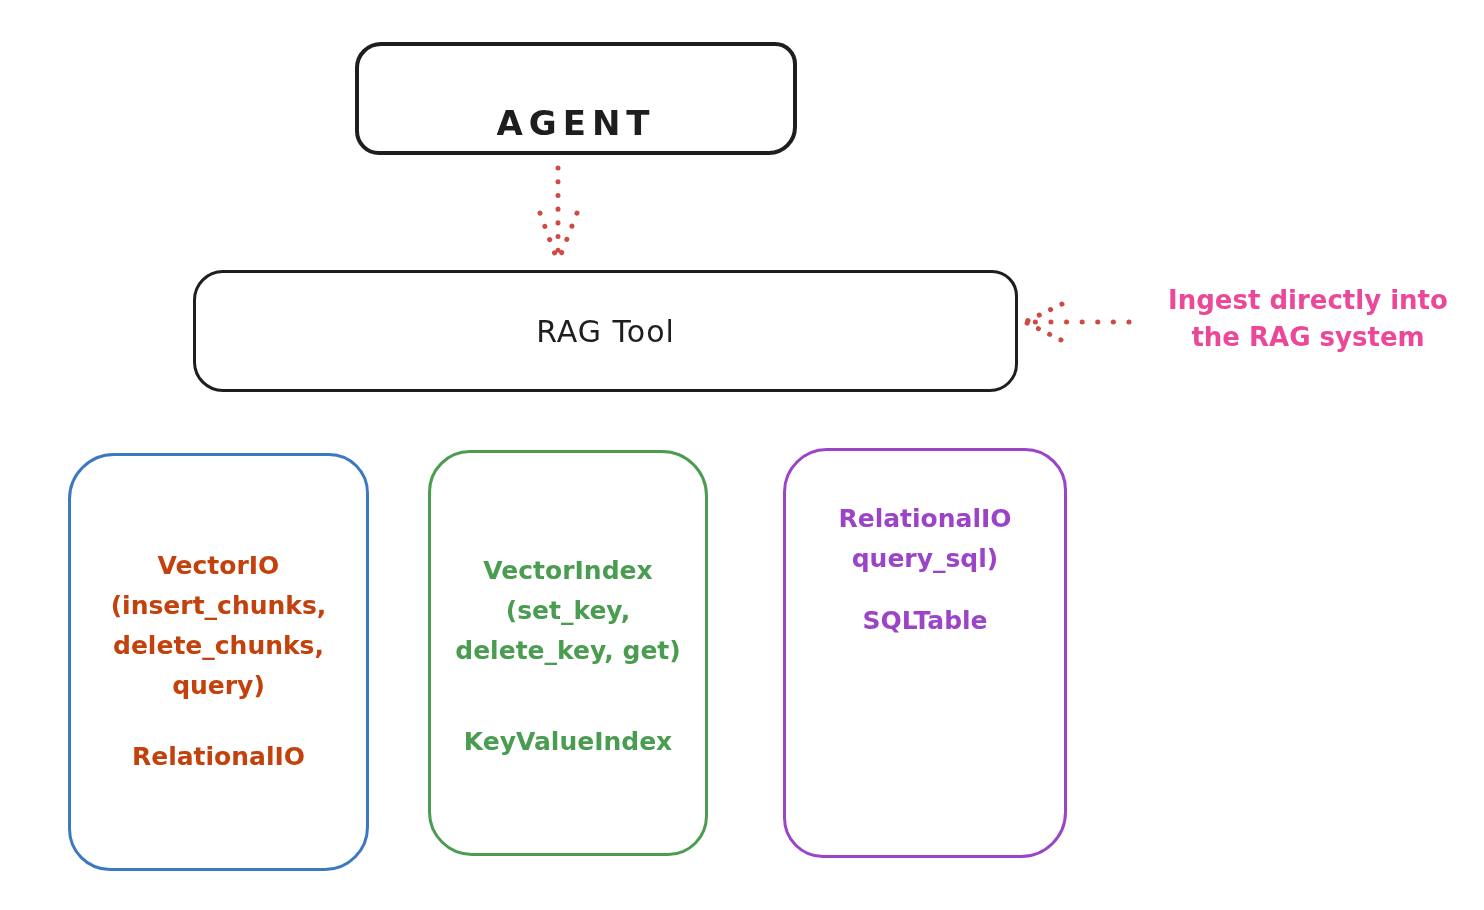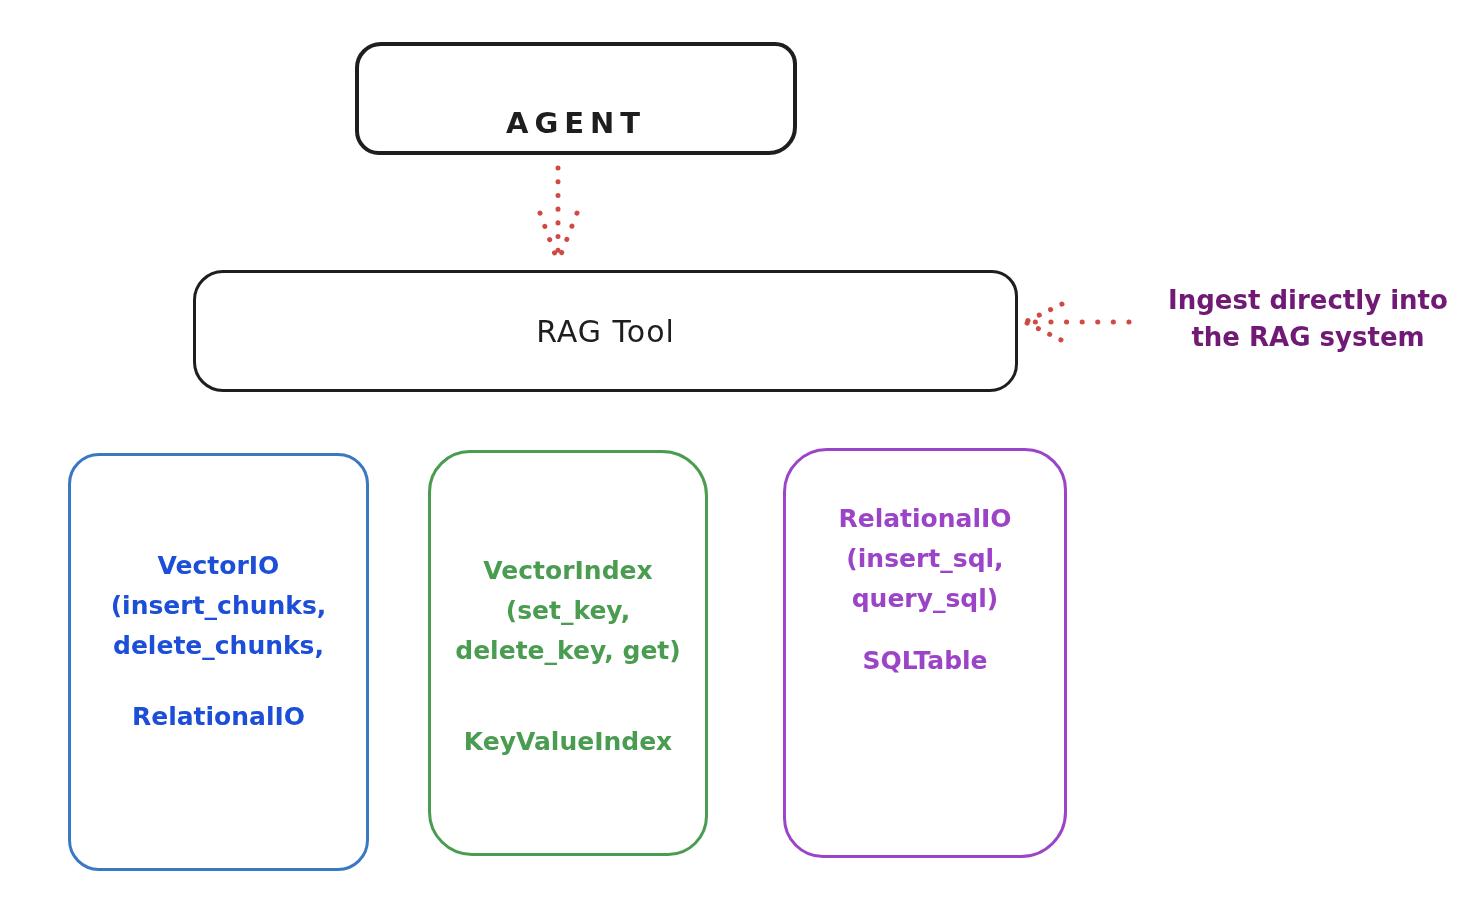--- a/index.html
+++ b/index.html
@@ -20,21 +20,21 @@
     display: flex;
     align-items: center;
     justify-content: center;
   }
   .agent-box {
     left: 355px; top: 42px; width: 442px; height: 113px;
     border-width: 4px;
     border-radius: 26px 22px 28px 24px;
   }
   .agent-label {
-    font-size: 29px; font-weight: 700; letter-spacing: 6px; margin-top: 48px;
+    font-size: 34px; font-weight: 700; letter-spacing: 6px; margin-top: 48px;
   }
   .rag-box {
     left: 157px; top: 270px; width: 825px; height: 122px;
     border-width: 3.5px;
     border-radius: 30px 26px 28px 30px;
     margin-left: 36px;
   }
   .rag-label {
     font-size: 30px; font-weight: 500; letter-spacing: 1px;
   }
@@ -98,45 +98,45 @@
   </svg>
 
   <div class="node agent-box" style="border-color: rgb(30, 30, 30);">
     <span class="agent-label">AGENT</span>
   </div>
 
   <div class="node rag-box" style="border-color: rgb(30, 30, 30);">
     <span class="rag-label">RAG Tool</span>
   </div>
 
-  <div class="annotation" style="color: #701a75;">
+  <div class="annotation" style="color: #ec4899;">
     <div>Ingest directly into</div>
     <div>the RAG system</div>
   </div>
 
-  <div class="store-box store-vector" style="border-color: rgb(59, 120, 194); color: #1d4ed8; border-radius: 31px;">
+  <div class="store-box store-vector" style="border-color: rgb(59, 120, 194); color: #c2410c;">
     <div class="store-lines">
       <div>VectorIO</div>
       <div>(insert_chunks,</div>
       <div>delete_chunks,</div>
+      <div>query)</div>
     </div>
     <div class="store-index">RelationalIO</div>
   </div>
 
   <div class="store-box store-keyvalue" style="border-color: rgb(74, 156, 80); color: rgb(74, 156, 80);">
     <div class="store-lines">
       <div>VectorIndex</div>
       <div>(set_key,</div>
       <div>delete_key, get)</div>
     </div>
     <div class="store-index">KeyValueIndex</div>
   </div>
 
   <div class="store-box store-relational" style="border-color: rgb(156, 68, 200); color: rgb(156, 68, 200);">
     <div class="store-lines">
       <div>RelationalIO</div>
-      <div>(insert_sql,</div>
       <div>query_sql)</div>
     </div>
     <div class="store-index">SQLTable</div>
   </div>
 
 </div>
 
 </body></html>

